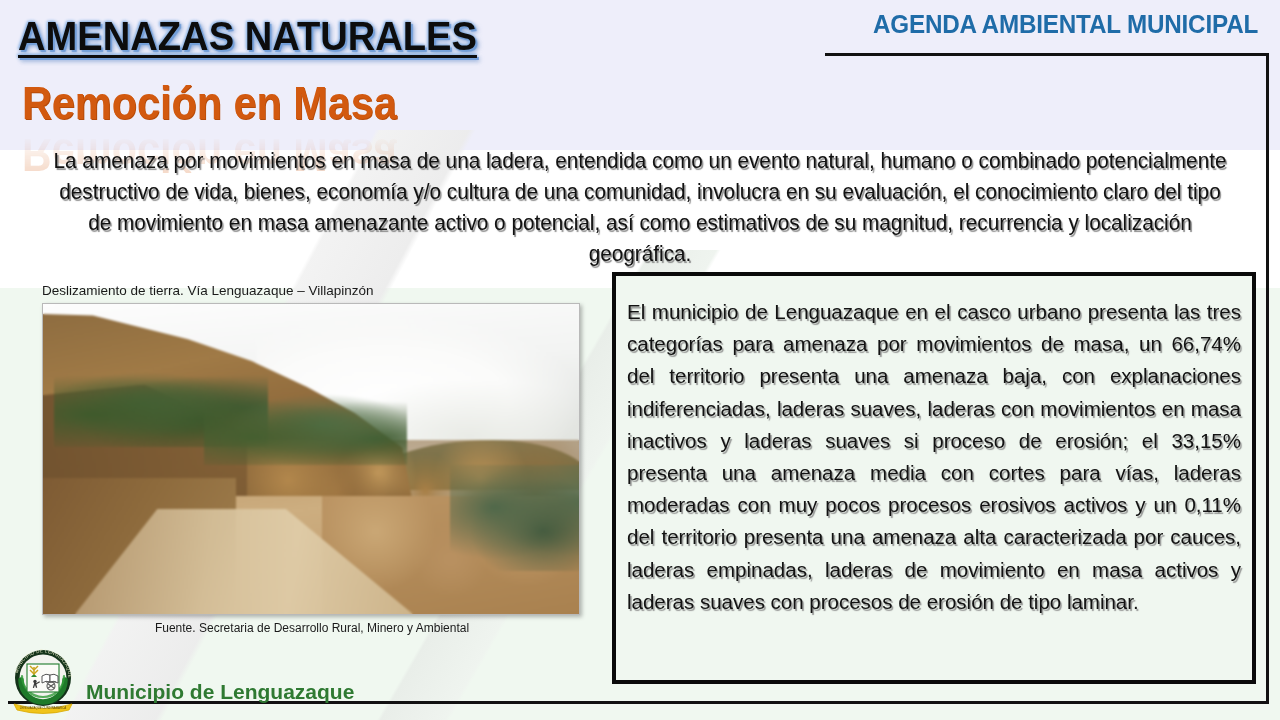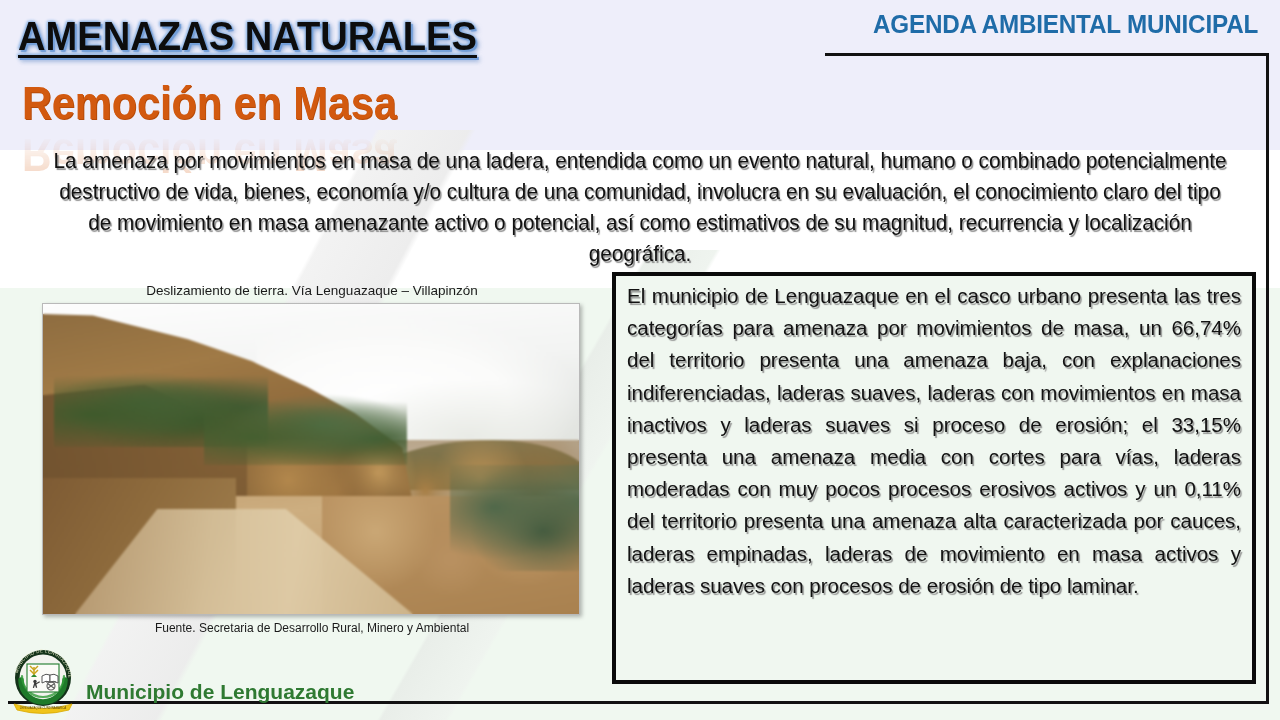--- a/index.html
+++ b/index.html
@@ -169,21 +169,21 @@
     transform-origin: center top;
     text-shadow: 1.5px 1.5px 1px rgba(120,120,120,.85);
   }
 
   
   #photo-caption-top {
     position: absolute;
     left: 42px;
     top: 283px;
     width: 540px;
-    text-align: center;
+    text-align: left;
     font-size: 13.5px;
     color: #1a1a1a;
   }
   #photo-frame {
     position: absolute;
     left: 42px;
     top: 303px;
     width: 538px;
     height: 312px;
     border: 1px solid #b9b9b9;
@@ -296,21 +296,21 @@
   
   #info-box {
     position: absolute;
     left: 612px;
     top: 272px;
     width: 644px;
     height: 412px;
     box-sizing: border-box;
     border: 4px solid #0a0a0a;
     background: #f0f7f0;
-    padding: 4px 11px 6px 11px;
+    padding: 20px 11px 6px 11px;
   }
   #info-box-text {
     text-align: justify;
     font-size: 20.5px;
     line-height: 32.2px;
     color: #121212;
     text-shadow: 1.5px 1.5px 1px rgba(125,125,125,.8);
     hyphens: none;
   }
 

